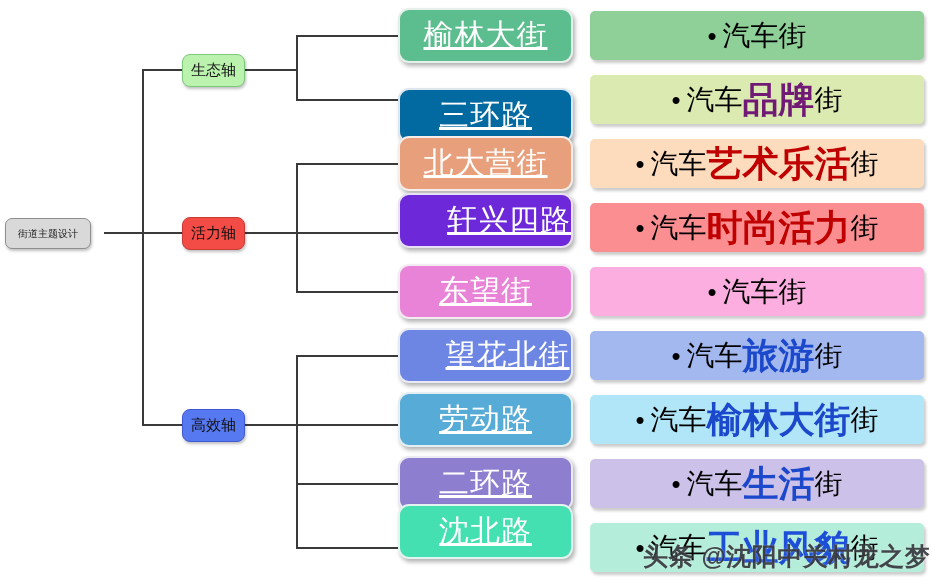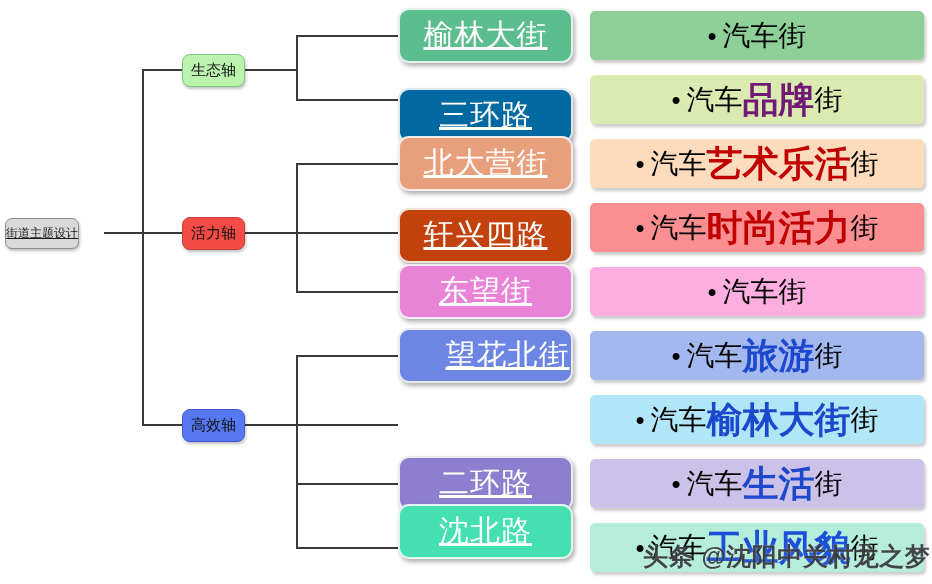--- a/index.html
+++ b/index.html
@@ -7,26 +7,25 @@
   body{font-family:"Liberation Sans", sans-serif;}
   .canvas{position:relative;width:932px;height:584px;background:#ffffff;overflow:hidden;}
 
   
   .ln{position:absolute;background:#3a3a3a;}
   .ln.h{height:1.5px;}
   .ln.v{width:1.5px;}
 
   
   .root-node{
-    position:absolute;left:5px;top:218px;width:74px;height:31px;
+    position:absolute;left:5px;top:218px;width:86px;height:31px;
     border:1.5px solid #8f8f8f;border-radius:7px;
     display:flex;align-items:center;justify-content:center;
-    font-size:12px;color:#1a1a1a;
+    font-size:10px;color:#1a1a1a;
     box-shadow:1px 2px 3px rgba(0,0,0,.25);
-    text-decoration:underline;
   }
 
   
   .axis-node{
     position:absolute;left:182px;width:63px;height:33px;
     border:1.5px solid;border-radius:8px;
     display:flex;align-items:center;justify-content:center;
     font-size:15px;color:#111111;
     box-shadow:1px 2px 3px rgba(0,0,0,.25);
   }
@@ -99,28 +98,31 @@
 
   <div class="street-node" style="top: 8px; background-color: rgb(92, 189, 142);">
       <span>榆林大街</span>
     </div>
   <div class="street-node" style="top: 72px; background-color: #0369a1; margin-top: 16px;">
       <span>三环路</span>
     </div>
   <div class="street-node" style="top: 136px; background-color: rgb(232, 160, 124);">
       <span>北大营街</span>
     </div>
-  <div class="street-node" style="top: 208px; background-color: #c2410c;">
+  <div class="street-node" style="top: 193px; background-color: #6d28d9; justify-content: flex-end;">
       <span>轩兴四路</span>
     </div>
   <div class="street-node" style="top: 264px; background-color: rgb(233, 131, 215);">
       <span>东望街</span>
     </div>
   <div class="street-node" style="top: 328px; background-color: rgb(109, 134, 227); padding-left: 44px;">
       <span>望花北街</span>
+    </div>
+  <div class="street-node" style="top: 392px; background-color: rgb(87, 171, 215);">
+      <span>劳动路</span>
     </div>
   <div class="street-node" style="top: 456px; background-color: rgb(141, 126, 208);">
       <span>二环路</span>
     </div>
   <div class="street-node" style="top: 504px; background-color: rgb(68, 224, 178);">
       <span>沈北路</span>
     </div>
 
   <div class="theme-bar" style="top: 11px; background-color: rgb(142, 208, 152);">
     <span class="bullet">•</span>

